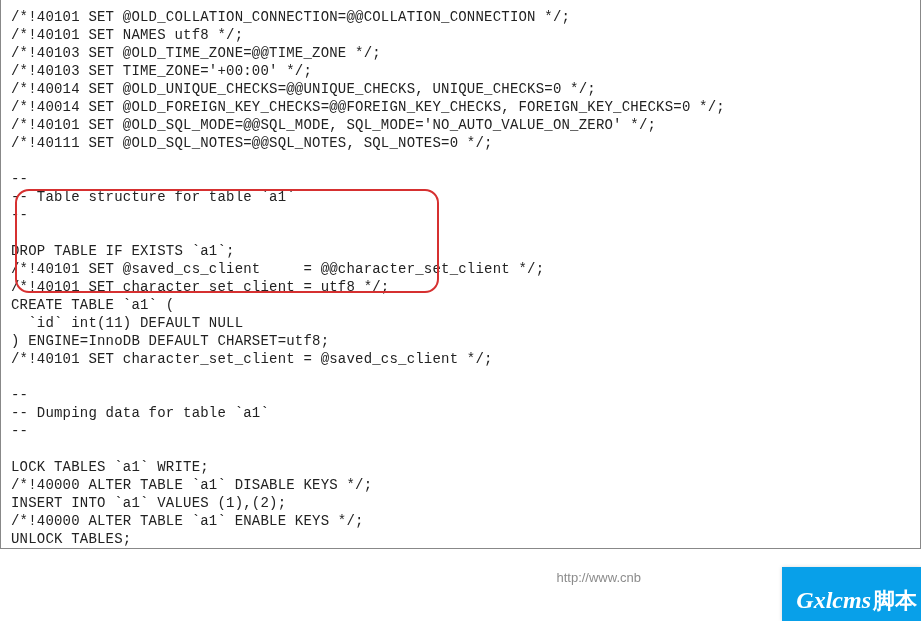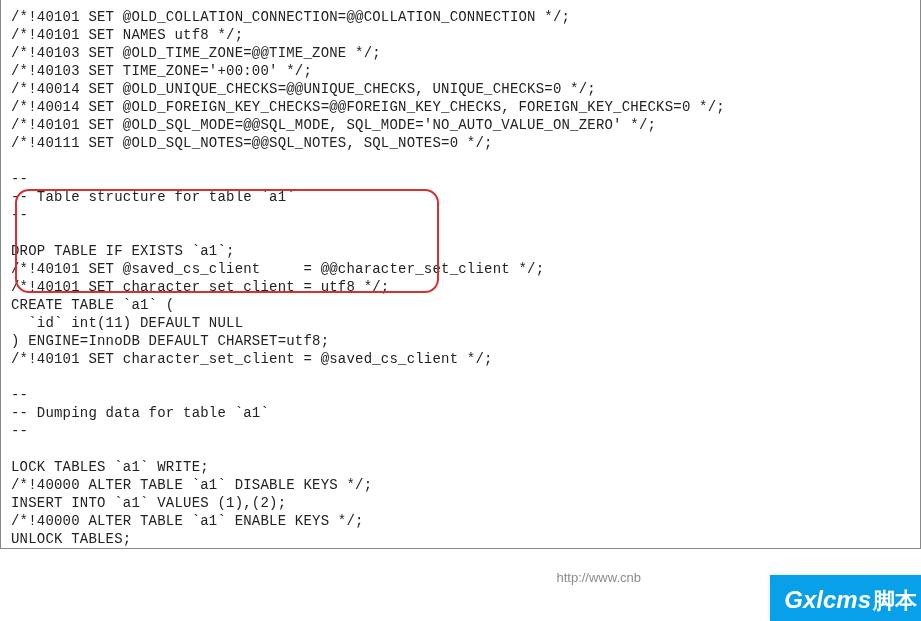--- a/index.html
+++ b/index.html
@@ -51,24 +51,24 @@
   }
   .logo-strip {
     position: absolute;
     right: 0;
     bottom: 0;
     height: 42px;
     background: #08a0e9;
     color: #fff;
     font-weight: bold;
     font-style: italic;
-    font-family: Liberation Sans, sans-serif;
+    font-family: Liberation Serif, serif;
     font-size: 24px;
     line-height: 42px;
-    padding: 4px 4px 0 14px;
+    padding: 12px 4px 0 14px;
     letter-spacing: 0px;
     box-shadow: 0 0 4px rgba(0,0,0,0.15);
   }
   .logo-strip .cn {
     font-style: normal;
     font-weight: bold;
     font-size: 22px;
     margin-left: 2px;
   }
 </style>

